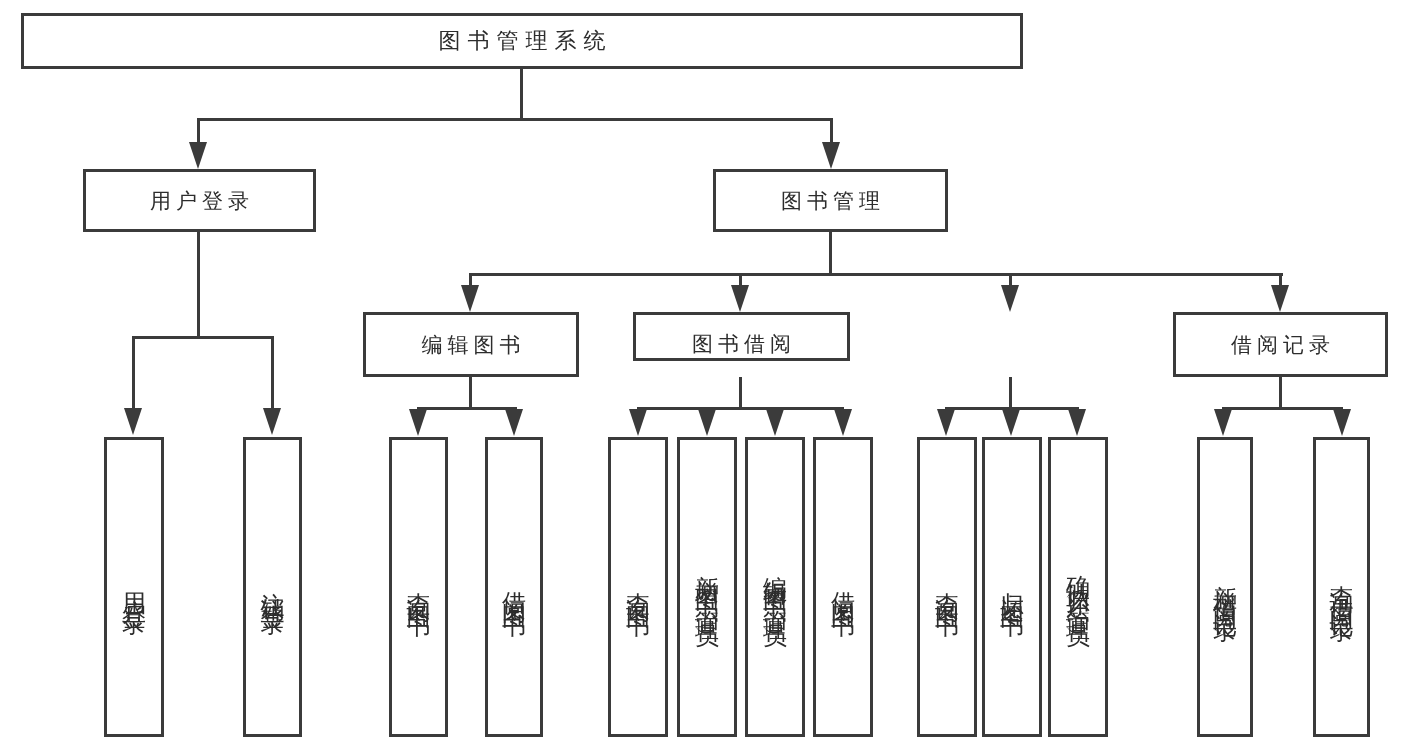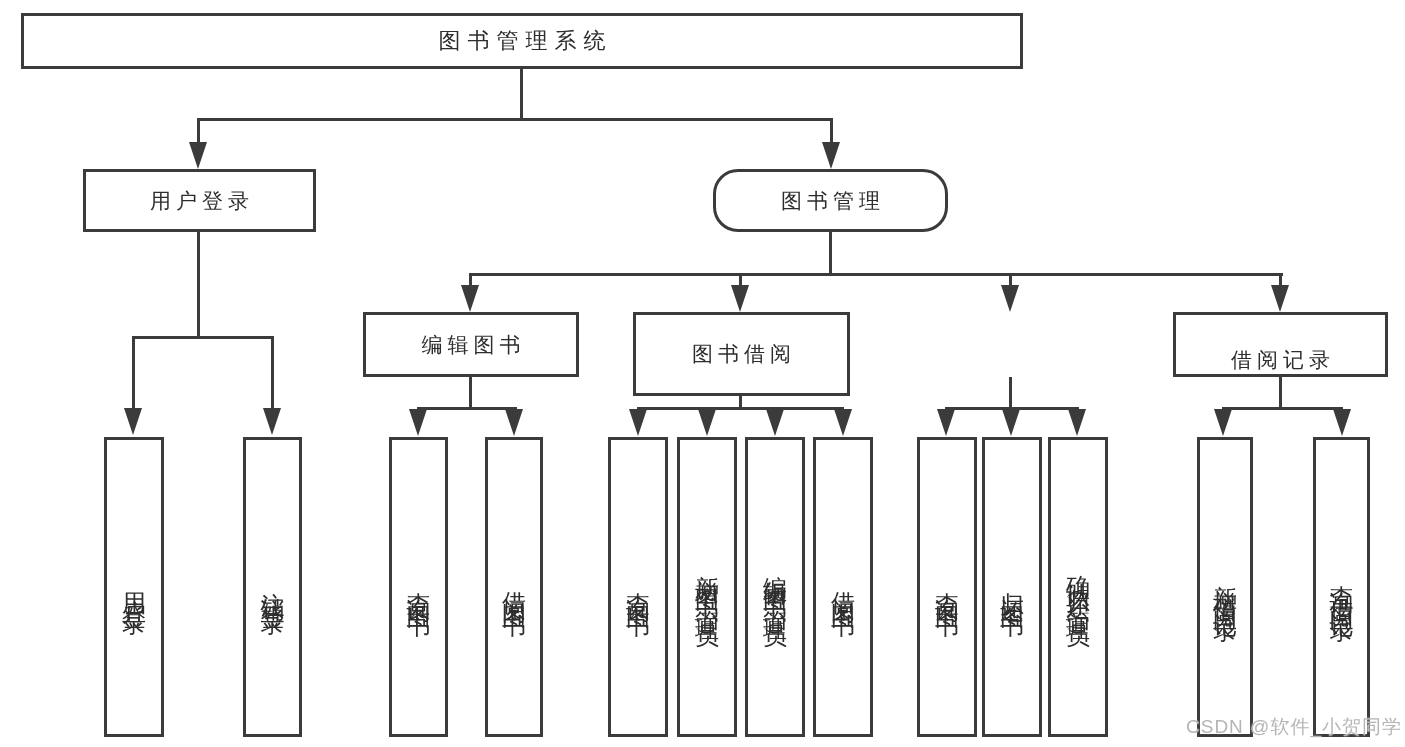--- a/index.html
+++ b/index.html
@@ -104,31 +104,31 @@
   <div class="arrow" style="left:1214px;top:409px;"></div>
   <div class="arrow" style="left:1333px;top:409px;"></div>
 
   <div class="box" style="left:21px;top:13px;width:1002px;height:56px;">
     <span class="rootlabel">图书管理系统</span>
   </div>
 
   <div class="box" style="left:83px;top:169px;width:233px;height:63px;">
     <span class="hlabel">用户登录</span>
   </div>
-  <div class="box" style="left:713px;top:169px;width:235px;height:63px;border-radius:25px;">
+  <div class="box" style="left:713px;top:169px;width:235px;height:63px;">
     <span class="hlabel">图书管理</span>
   </div>
 
   <div class="box" style="left:363px;top:312px;width:216px;height:65px;">
     <span class="hlabel">编辑图书</span>
   </div>
-  <div class="box" style="left:633px;top:312px;width:217px;height:84px;">
+  <div class="box" style="left:633px;top:312px;width:217px;height:49px;align-items:flex-end;">
     <span class="hlabel">图书借阅</span>
   </div>
-  <div class="box" style="left:1173px;top:312px;width:215px;height:65px;align-items:flex-end;">
+  <div class="box" style="left:1173px;top:312px;width:215px;height:65px;">
     <span class="hlabel">借阅记录</span>
   </div>
 
   <div class="box leaf" style="left:104px;top:437px;width:60px;height:300px;">
     <span>用户登录</span>
   </div>
   <div class="box leaf" style="left:243px;top:437px;width:59px;height:300px;">
     <span>注销登录</span>
   </div>
 
@@ -162,15 +162,14 @@
     <span>确认归还（管理员）</span>
   </div>
 
   <div class="box leaf" style="left:1197px;top:437px;width:56px;height:300px;">
     <span>新增借阅记录</span>
   </div>
   <div class="box leaf" style="left:1313px;top:437px;width:57px;height:300px;">
     <span>查询借阅记录</span>
   </div>
 
-  <div class="watermark">CSDN @软件_小贺同学</div>
 
 </div>
 
 </body></html>

